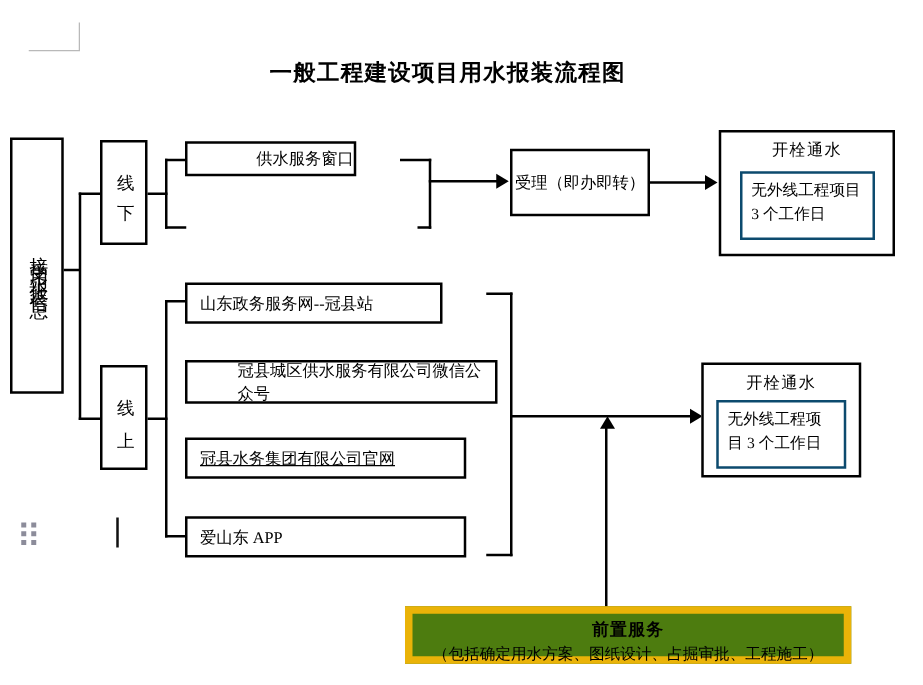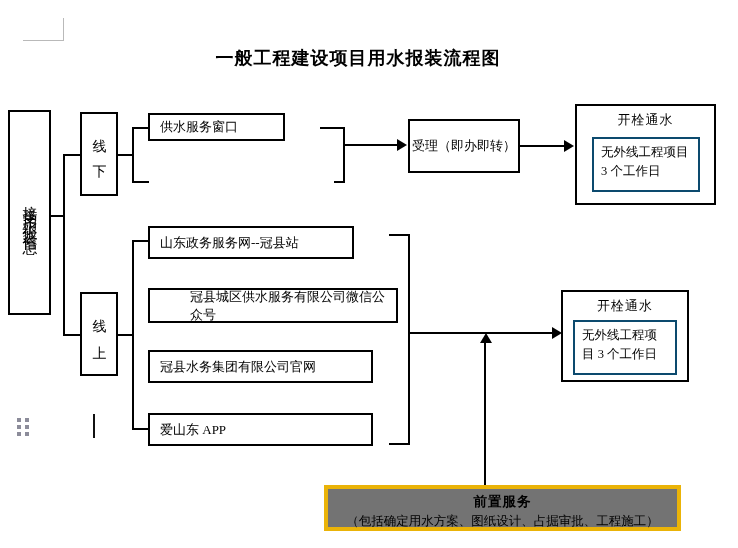--- a/index.html
+++ b/index.html
@@ -154,22 +154,22 @@
     border: 2px solid #0c4a6e;
     box-sizing: border-box;
     background: #ffffff;
     font-size: 12.5px;
     line-height: 1.5;
     padding: 4px 7px;
   }
   
   .bottom-box {
     position: absolute;
-    border: 4px solid #eab308;
-    background: #737373;
+    border: 6px solid #eab308;
+    background: #4d7c0f;
     box-sizing: border-box;
     text-align: center;
     padding-top: 4px;
     font-family: Liberation Serif, serif;
   }
   .bottom-box .bb-title {
     font-size: 13.5px;
     font-weight: bold;
     letter-spacing: 1px;
   }
@@ -212,21 +212,21 @@
 
   <div class="vbox" style="left:80px; top:112px; width:38px; height:84px;">
     <span class="vtext small">线下</span>
   </div>
 
   <div class="h-line" style="left:118px; top:154px; width:16px;"></div>
   <div class="v-line" style="left:132px; top:127px; height:56px;"></div>
   <div class="h-line" style="left:132px; top:127px; width:17px;"></div>
   <div class="h-line" style="left:132px; top:181px; width:17px;"></div>
 
-  <div class="box left" style="left:148px; top:113px; width:137px; height:28px;">
+  <div class="box left" style="left:148px; top:113px; width:137px; height:28px;justify-content:flex-end;">
     <span>供水服务窗口</span>
   </div>
 
   <div class="h-line" style="left:320px; top:127px; width:25px;"></div>
   <div class="h-line" style="left:334px; top:181px; width:11px;"></div>
   <div class="v-line" style="left:343px; top:127px; height:56px;"></div>
 
   <div class="h-line" style="left:343px; top:144px; width:56px;"></div>
   <div class="arrow-right" style="left:397px; top:139px;"></div>
 
@@ -254,21 +254,21 @@
   <div class="v-line" style="left:132px; top:240px; height:190px;"></div>
   <div class="h-line" style="left:132px; top:240px; width:17px;"></div>
   <div class="h-line" style="left:132px; top:428px; width:17px;"></div>
 
   <div class="box left" style="left:148px; top:226px; width:206px; height:33px;">
     <span>山东政务服务网--冠县站</span>
   </div>
   <div class="box left" style="left:148px; top:288px; width:250px; height:35px;padding-left:40px;">
     <span>冠县城区供水服务有限公司微信公众号</span>
   </div>
-  <div class="box left" style="left:148px; top:350px; width:225px; height:33px;">
+  <div class="box left" style="left:148px; top:350px; width:225px; height:33px;text-decoration:underline;">
     <span>冠县水务集团有限公司官网</span>
   </div>
   <div class="box left" style="left:148px; top:413px; width:225px; height:33px;">
     <span>爱山东 APP</span>
   </div>
 
   <div class="h-line" style="left:389px; top:234px; width:21px;"></div>
   <div class="h-line" style="left:389px; top:443px; width:21px;"></div>
   <div class="v-line" style="left:408px; top:234px; height:211px;"></div>
 

